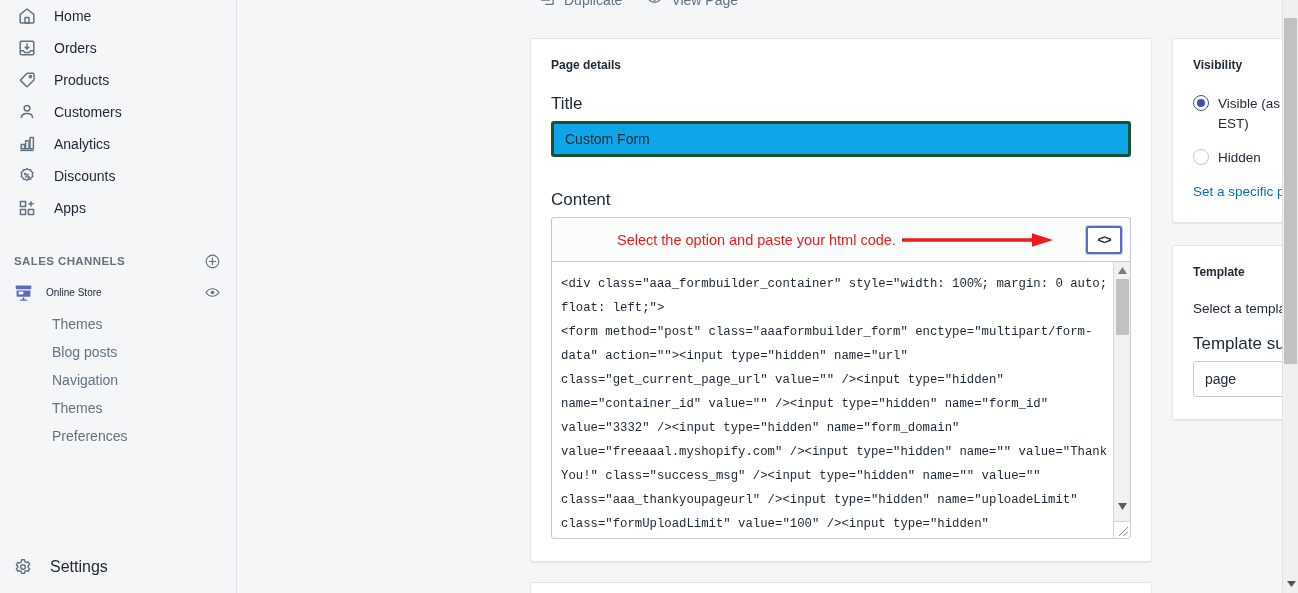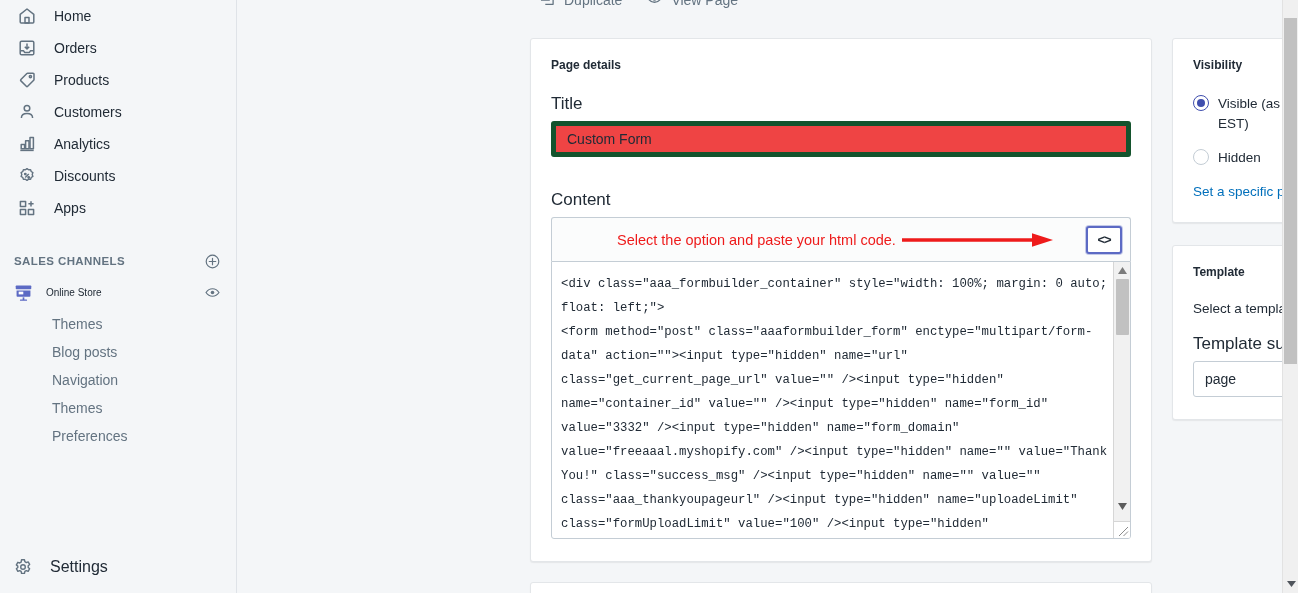--- a/index.html
+++ b/index.html
@@ -120,23 +120,23 @@
     font-size: 12px;
     font-weight: bold;
     color: #212b36;
     margin: 0 0 22px 0;
   }
   .field-label { font-size: 17px; color: #212b36; margin-bottom: 7px; }
 
   .text-input {
     width: 100%;
     height: 36px;
-    border: 5px solid #14532d;
+    border: 3px solid #14532d;
     border-radius: 3px;
-    background: #ef4444;
+    background: #0ea5e9;
     font-size: 14px;
     color: #212b36;
     padding: 0 11px;
     font-family: "Liberation Sans", sans-serif;
     outline: none;
   }
 
   .editor-wrap { margin-top: 7px; }
   .editor-toolbar {
     position: relative;

